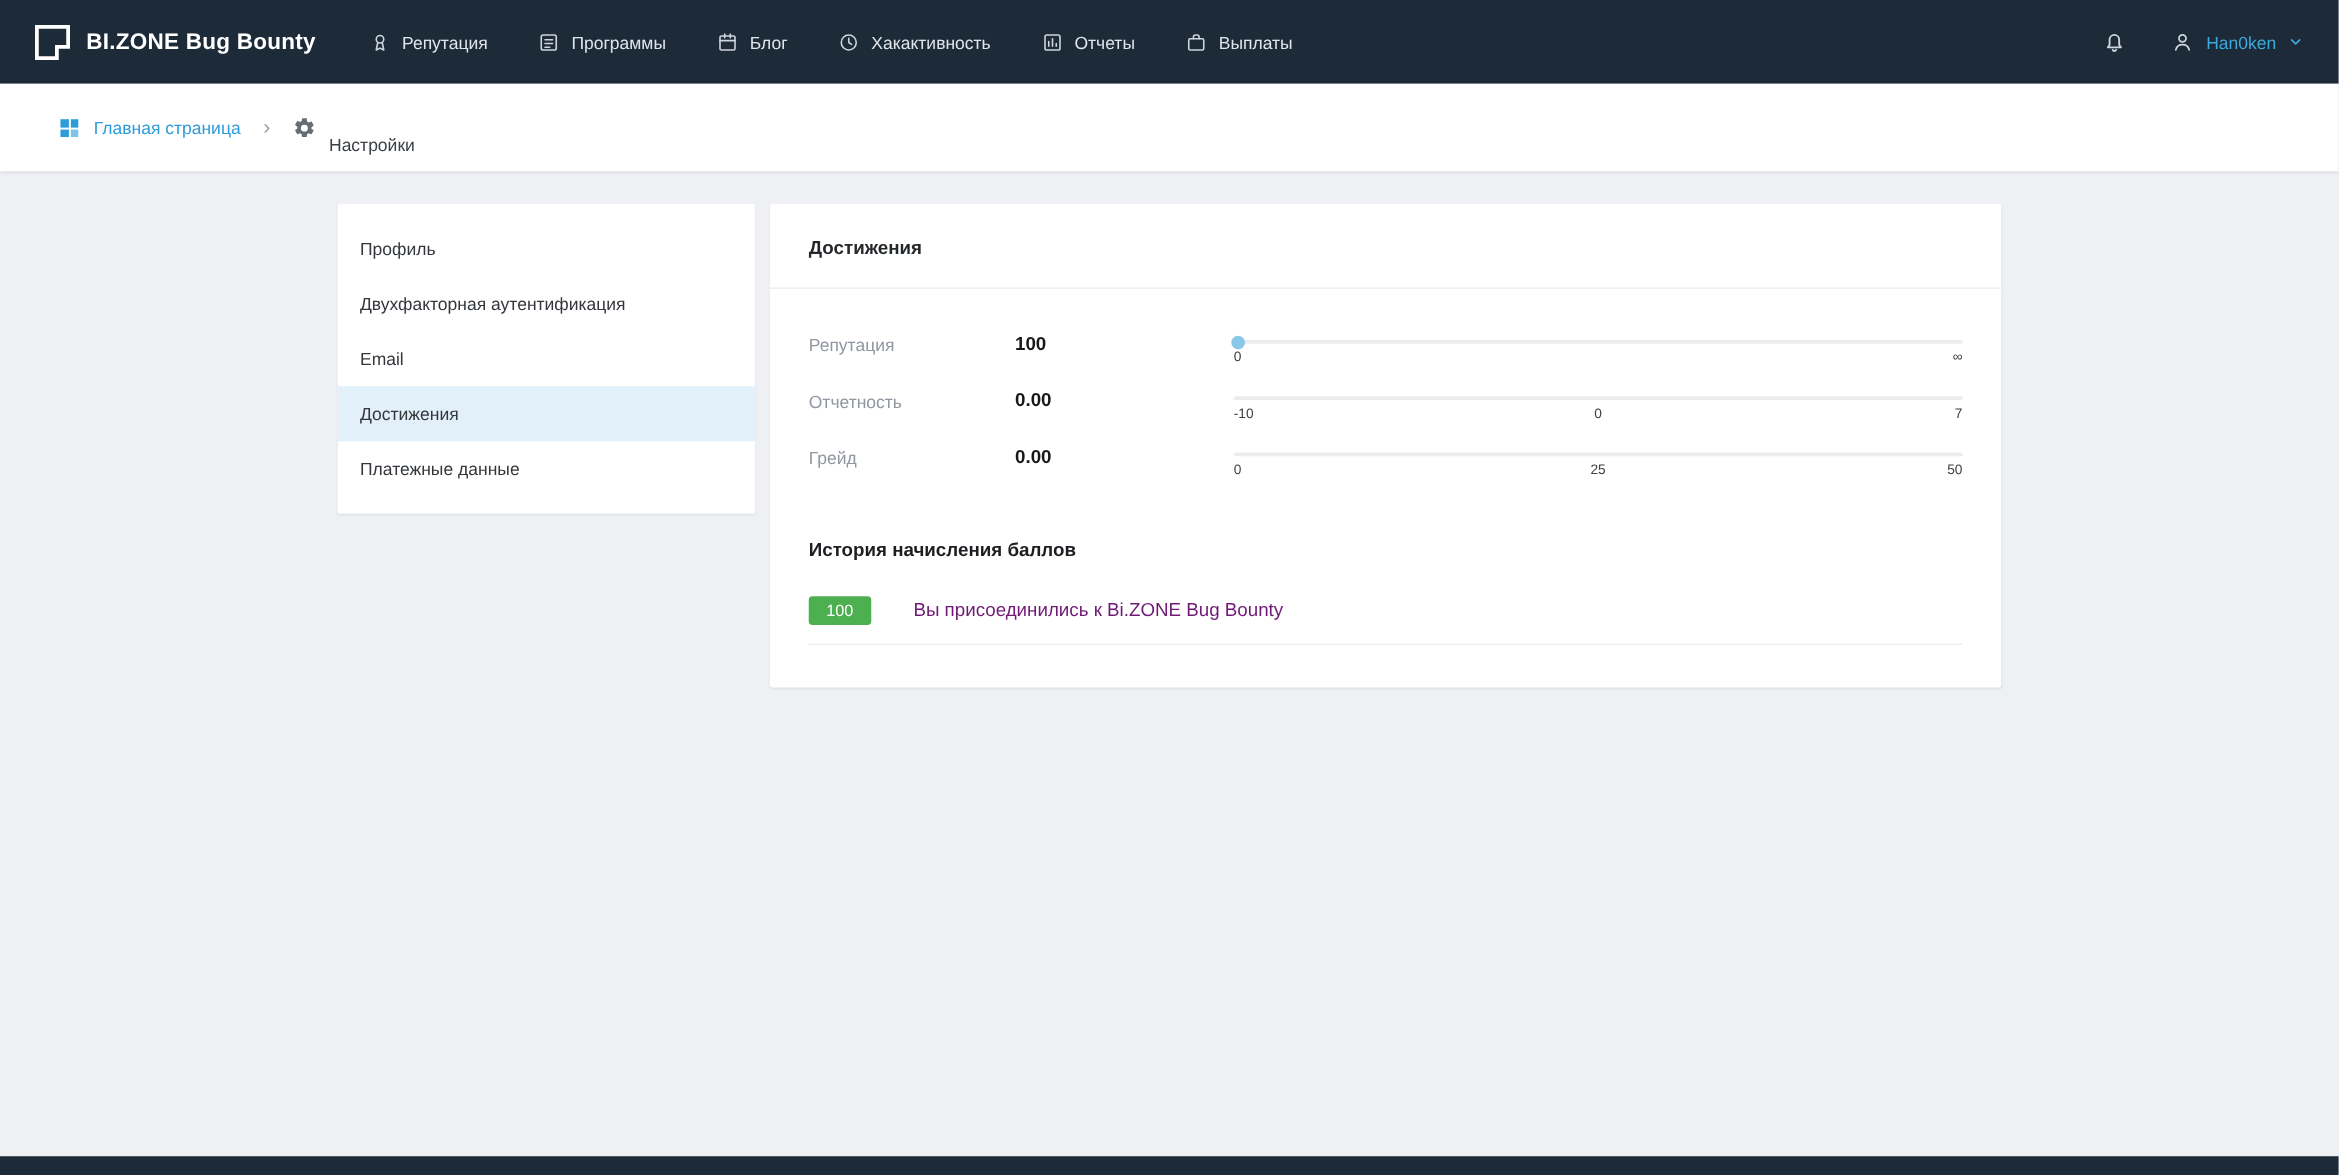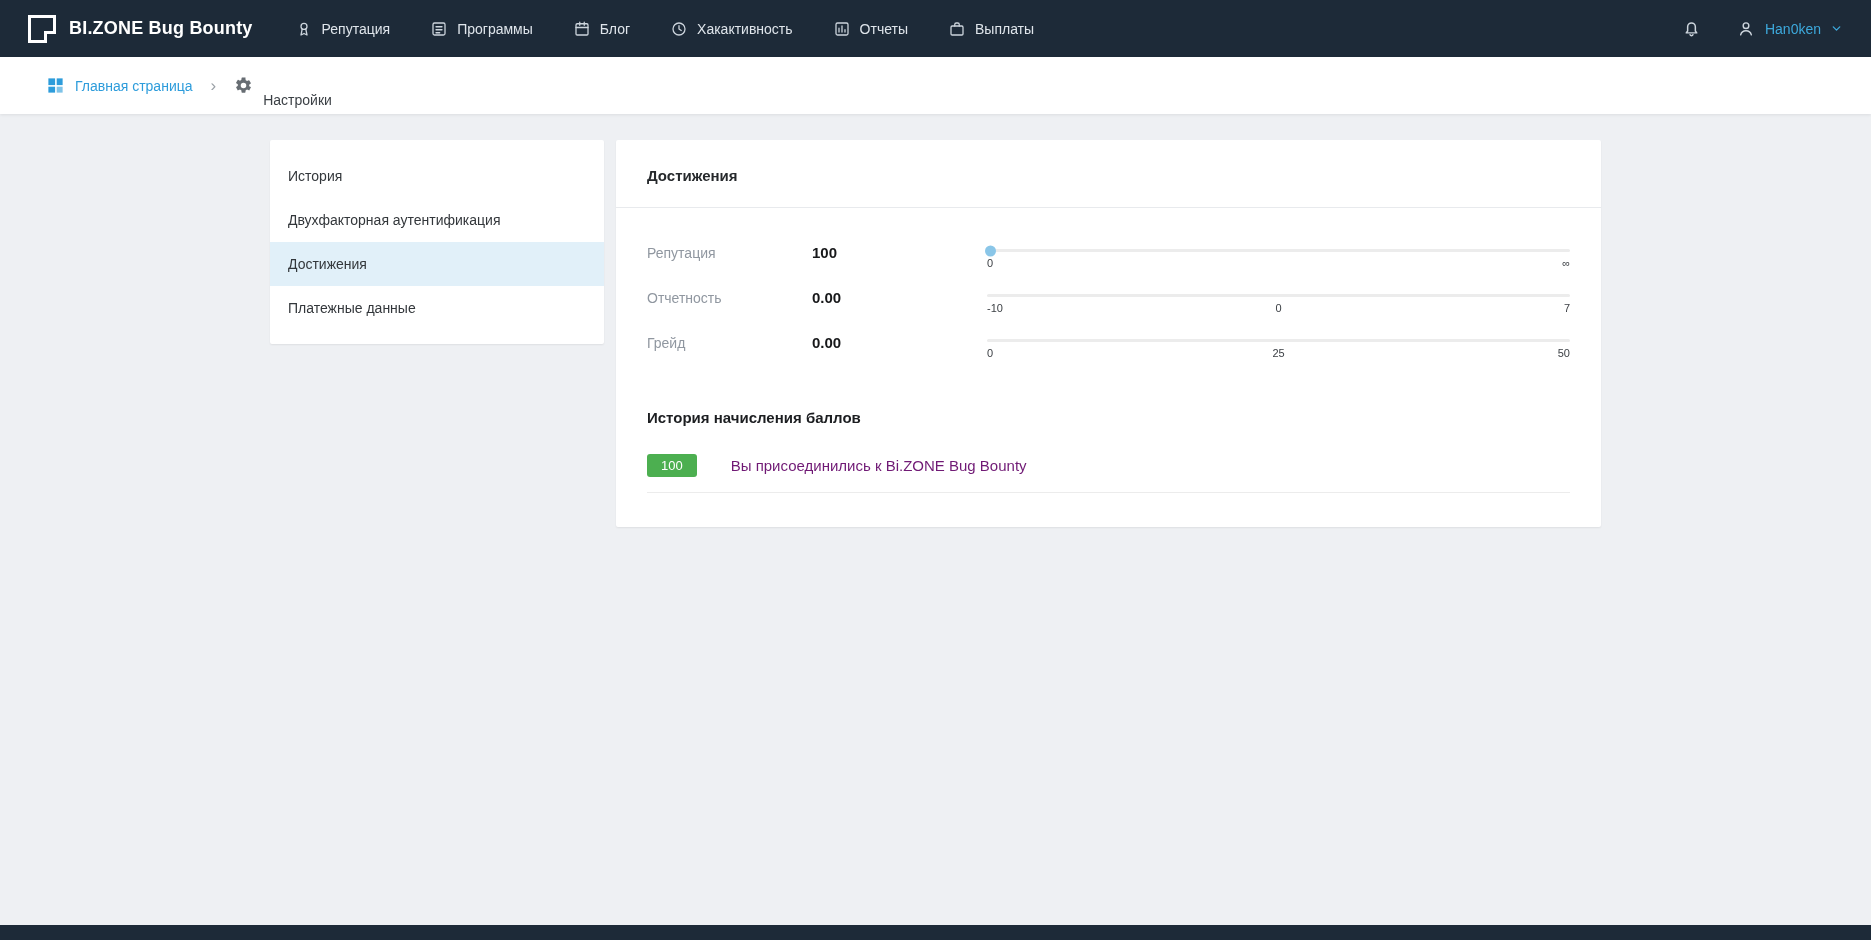--- a/index.html
+++ b/index.html
@@ -7,21 +7,21 @@
   body {
     font-family: "Liberation Sans", sans-serif;
     background: #eef0f3;
     position: relative;
     overflow: hidden;
     color: #1c1e21;
   }
 
   
   .navbar {
-    height: 57px;
+    height: 67px;
     background: #1d2a38;
     display: flex;
     align-items: center;
     padding: 0 28px;
     color: #fff;
   }
   .brand { display: flex; align-items: center; gap: 13px; cursor: pointer; }
   .brand-logo {
     width: 28px; height: 28px;
     border: 3px solid #fff;
@@ -44,21 +44,21 @@
 
   .nav-right { margin-left: auto; display: flex; align-items: center; gap: 34px; }
   .bell { cursor: pointer; display: flex; }
   .user-menu { display: flex; align-items: center; gap: 9px; cursor: pointer; }
   .user-name { color: #3da9dc; font-size: 14px; }
 
   svg.icon { fill: none; stroke-width: 1.7; stroke-linecap: round; stroke-linejoin: round; }
 
   
   .breadcrumb-bar {
-    height: 57px;
+    height: 70px;
     background: #fff;
     display: flex;
     align-items: center;
     padding: 0 46px;
     gap: 14px;
     box-shadow: 0 1px 3px rgba(0,0,0,.08);
     position: relative;
     z-index: 2;
   }
   .crumb-home { display: flex; align-items: center; gap: 10px; cursor: pointer; }
@@ -237,22 +237,23 @@
     <svg class="gear-glyph" viewBox="0 0 24 24">
         <path d="M19.14 12.94a7.4 7.4 0 0 0 .06-.94 7.4 7.4 0 0 0-.06-.94l2-1.56a.5.5 0 0 0 .12-.64l-1.9-3.29a.5.5 0 0 0-.61-.22l-2.36 1a7.3 7.3 0 0 0-1.62-.94l-.36-2.5A.5.5 0 0 0 13.92 2h-3.84a.5.5 0 0 0-.49.41l-.36 2.5a7.3 7.3 0 0 0-1.62.94l-2.36-1a.5.5 0 0 0-.61.22l-1.9 3.29a.5.5 0 0 0 .12.64l2 1.56a7.4 7.4 0 0 0-.06.94 7.4 7.4 0 0 0 .06.94l-2 1.56a.5.5 0 0 0-.12.64l1.9 3.29a.5.5 0 0 0 .61.22l2.36-1a7.3 7.3 0 0 0 1.62.94l.36 2.5a.5.5 0 0 0 .49.41h3.84a.5.5 0 0 0 .49-.41l.36-2.5a7.3 7.3 0 0 0 1.62-.94l2.36 1a.5.5 0 0 0 .61-.22l1.9-3.29a.5.5 0 0 0-.12-.64zM12 15.5A3.5 3.5 0 1 1 15.5 12 3.5 3.5 0 0 1 12 15.5z"></path>
       </svg>
     <span class="crumb-current-label">Настройки</span>
   </div>
 </div>
 
 <div class="content">
 
   <aside class="card settings-sidebar">
-    <div class="settings-item">История</div>
+    <div class="settings-item">Профиль</div>
     <div class="settings-item">Двухфакторная аутентификация</div>
+    <div class="settings-item">Email</div>
     <div class="settings-item active">Достижения</div>
     <div class="settings-item">Платежные данные</div>
   </aside>
 
   <section class="card main-panel">
     <div class="panel-header">Достижения</div>
 
     <div class="metrics">
 
       <div class="metric-row">

